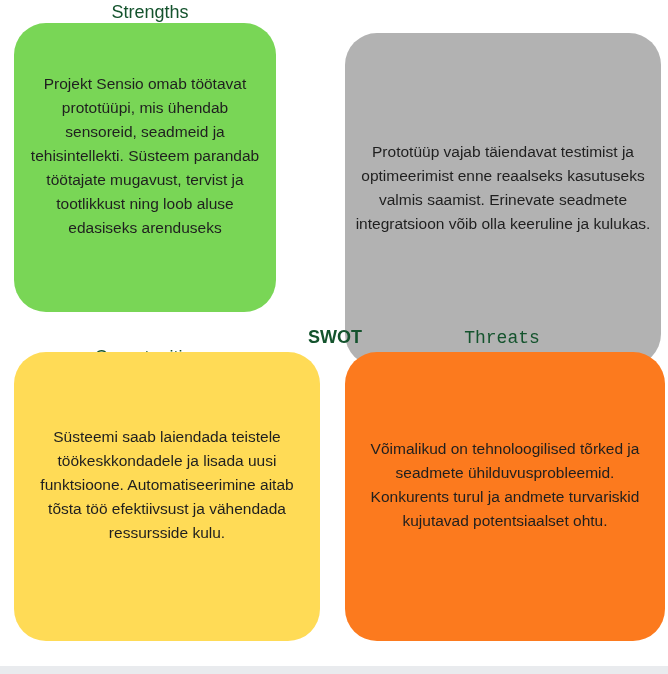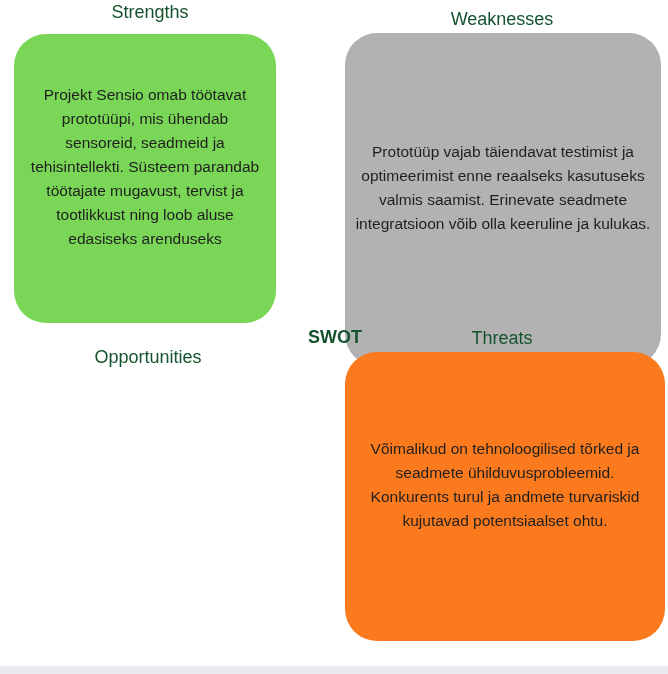--- a/index.html
+++ b/index.html
@@ -41,29 +41,29 @@
     justify-content: center;
     box-sizing: border-box;
     padding: 0 10px 24px 10px;
   }
   .quad-text {
     text-align: center;
     font-size: 15.5px;
     line-height: 24px;
     color: #1f1f1f;
   }
-  .box-strengths     { left: 14px;  top: 34px;  width: 262px; height: 289px; }
+  .box-strengths     { left: 14px;  top: 23px;  width: 262px; height: 289px; }
   .box-weaknesses    { left: 345px; top: 33px;  width: 316px; height: 333px; }
   .box-opportunities { left: 14px;  top: 352px; width: 306px; height: 289px; }
   .box-threats       { left: 345px; top: 352px; width: 320px; height: 289px; }
 
   .label-strengths     { left: 150px; top: 2px; }
   .label-weaknesses    { left: 502px; top: 9px; }
   .label-opportunities { left: 148px; top: 333px; margin-top: 14px; }
-  .label-threats       { left: 502px; top: 328px; }
+  .label-threats       { left: 502px; top: 328px; font-family: Liberation Mono, monospace; }
   .label-swot          { left: 335px; top: 327px; }
 
   .text-strengths     { max-width: 292px; }
   .text-weaknesses    { max-width: 300px; }
   .text-opportunities { max-width: 288px; }
   .text-threats       { max-width: 304px; }
 
   .bottom-strip {
     position: absolute;
     left: 0;
@@ -72,36 +72,38 @@
     height: 8px;
   }
 </style>
 </head>
 <body>
 
 <div class="canvas">
 
   <div class="quad-label label-strengths">Strengths</div>
 
-  <div class="quad-label label-weaknesses">Weaknesses</div>
 
   <div class="quad-box box-strengths" style="background: rgb(121, 214, 86);">
     <div class="quad-text text-strengths">Projekt Sensio omab töötavat prototüüpi, mis ühendab sensoreid, seadmeid ja tehisintellekti. Süsteem parandab töötajate mugavust, tervist ja tootlikkust ning loob aluse edasiseks arenduseks</div>
   </div>
 
   <div class="quad-box box-weaknesses" style="background: rgb(178, 178, 178);">
     <div class="quad-text text-weaknesses">Prototüüp vajab täiendavat testimist ja optimeerimist enne reaalseks kasutuseks valmis saamist. Erinevate seadmete integratsioon võib olla keeruline ja kulukas.</div>
   </div>
 
   <div class="quad-label label-opportunities">Opportunities</div>
 
   <div class="center-label label-swot">SWOT</div>
 
   <div class="quad-label label-threats">Threats</div>
 
+  <div class="quad-box box-opportunities" style="background: rgb(255, 219, 86);">
+    <div class="quad-text text-opportunities">Süsteemi saab laiendada teistele töökeskkondadele ja lisada uusi funktsioone. Automatiseerimine aitab tõsta töö efektiivsust ja vähendada ressursside kulu.</div>
+  </div>
 
   <div class="quad-box box-threats" style="background: rgb(252, 122, 30);">
     <div class="quad-text text-threats">Võimalikud on tehnoloogilised tõrked ja seadmete ühilduvusprobleemid. Konkurents turul ja andmete turvariskid kujutavad potentsiaalset ohtu.</div>
   </div>
 
   <div class="bottom-strip" style="background: rgb(233, 235, 238);"></div>
 
 </div>
 
 </body></html>

